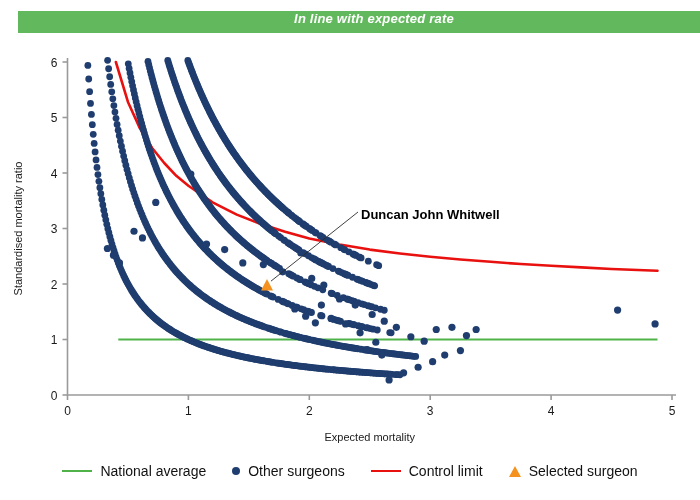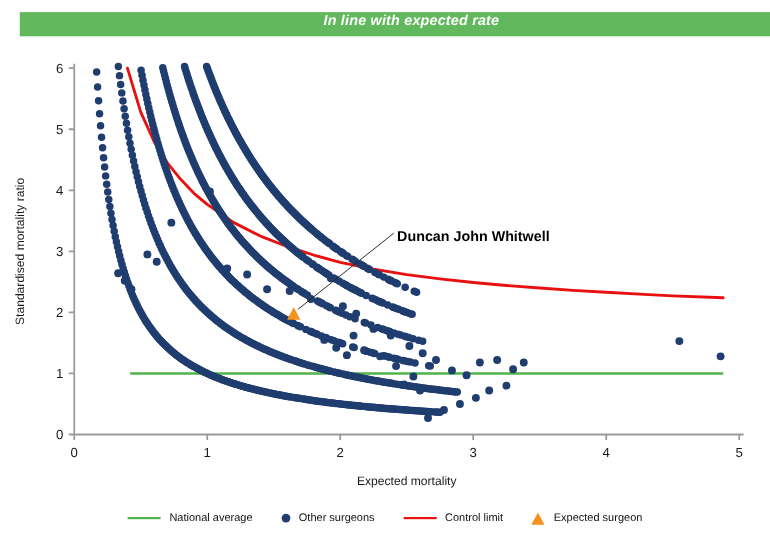--- a/index.html
+++ b/index.html
@@ -70,21 +70,21 @@
     height: 32px;
     display: flex;
     align-items: center;
     justify-content: center;
     gap: 26px;
   }
   .legend-item {
     display: flex;
     align-items: center;
     gap: 8px;
-    font-size: 10px;
+    font-size: 14px;
     color: #111111;
   }
   .legend-line {
     display: inline-block;
     width: 30px;
     height: 0;
     border-top: 2.5px solid #000;
   }
   .legend-dot {
     display: inline-block;
@@ -1333,17 +1333,17 @@
       <div class="legend-item">
         <span class="legend-dot" style="background: rgb(31, 61, 110);"></span>
         <span>Other surgeons</span>
       </div>
       <div class="legend-item">
         <span class="legend-line" style="border-top-color: rgb(232, 17, 15);"></span>
         <span>Control limit</span>
       </div>
       <div class="legend-item">
         <span class="legend-tri" style="border-bottom-color: rgb(245, 145, 30);"></span>
-        <span>Expected surgeon</span>
+        <span>Selected surgeon</span>
       </div>
     </div>
 
 </div>
 
 </body></html>

